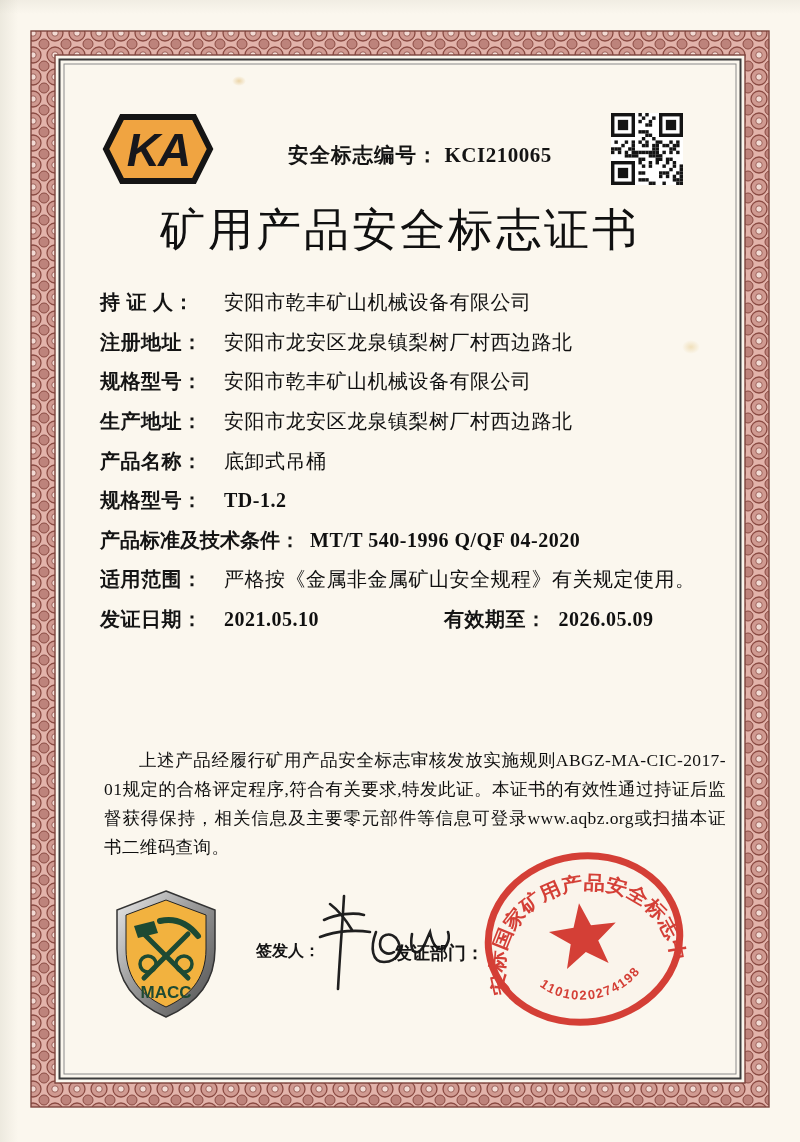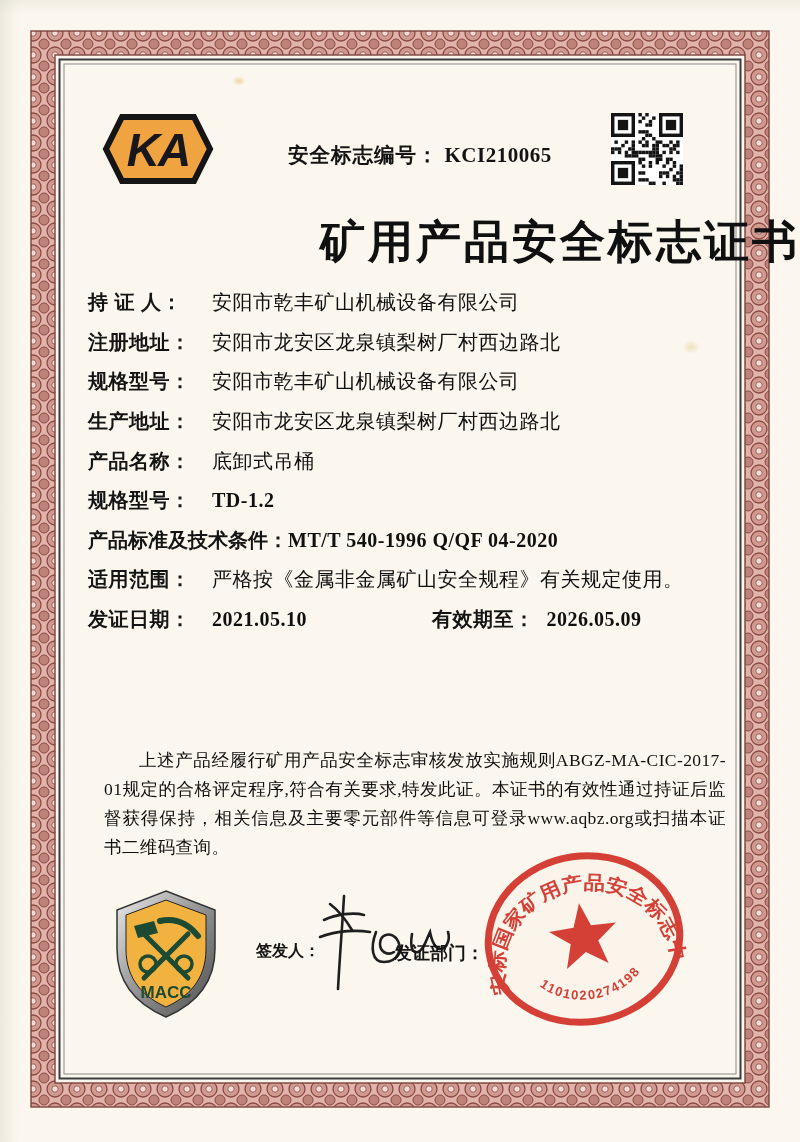--- a/index.html
+++ b/index.html
@@ -9,26 +9,26 @@
     background:linear-gradient(90deg,rgba(150,150,130,.14) 0,rgba(150,150,130,0) 18px),
                linear-gradient(180deg,rgba(150,150,130,.10) 0,rgba(150,150,130,0) 14px);}
   .frame-svg{position:absolute;inset:0;z-index:0;}
   .layer{position:absolute;z-index:2;}
   
   .ka-badge{left:102px;top:114px;}
   .certno{left:288px;top:141px;display:flex;align-items:baseline;white-space:nowrap;}
   .certno .lab{font-size:20.5px;font-weight:700;color:#141414;letter-spacing:1px;}
   .certno .val{font-size:21px;font-family:"Liberation Serif",serif;font-weight:600;color:#141414;margin-left:6px;letter-spacing:.5px;}
   .qr{left:611px;top:113px;}
-  .title{left:0;right:0;top:212px;text-align:right;font-size:45px;font-weight:700;color:#101010;letter-spacing:3px;}
-  
-  .fields{left:88px;top:283px;width:622px;}
+  .title{left:0;right:0;top:200px;text-align:center;font-size:45px;font-weight:400;color:#101010;letter-spacing:3px;}
+  
+  .fields{left:100px;top:283px;width:622px;}
   .row{height:39.6px;display:flex;align-items:center;white-space:nowrap;}
   .flabel{flex:none;width:124px;font-size:20px;font-weight:700;color:#141414;letter-spacing:.5px;}
-  .row.wide .flabel{width:auto;margin-right:0;letter-spacing:0;}
+  .row.wide .flabel{width:auto;margin-right:10px;letter-spacing:0;}
   .fvalue{font-size:20px;color:#101010;font-family:"Liberation Serif",serif;letter-spacing:.5px;}
   .fvalue.num{font-weight:600;}
   .dates .fvalue.first{width:220px;}
   .dates .flabel.second{width:auto;margin-right:12px;}
   
   .watermark{left:84px;top:514px;z-index:1;font-size:79px;font-weight:700;color:#ababab;opacity:.55;letter-spacing:0;white-space:nowrap;}
   
   .statement{left:104px;top:746px;width:622px;font-size:17.5px;line-height:29px;color:#101010;
     font-family:"Liberation Serif",serif;text-indent:2em;letter-spacing:.4px;text-align:justify;}
   

